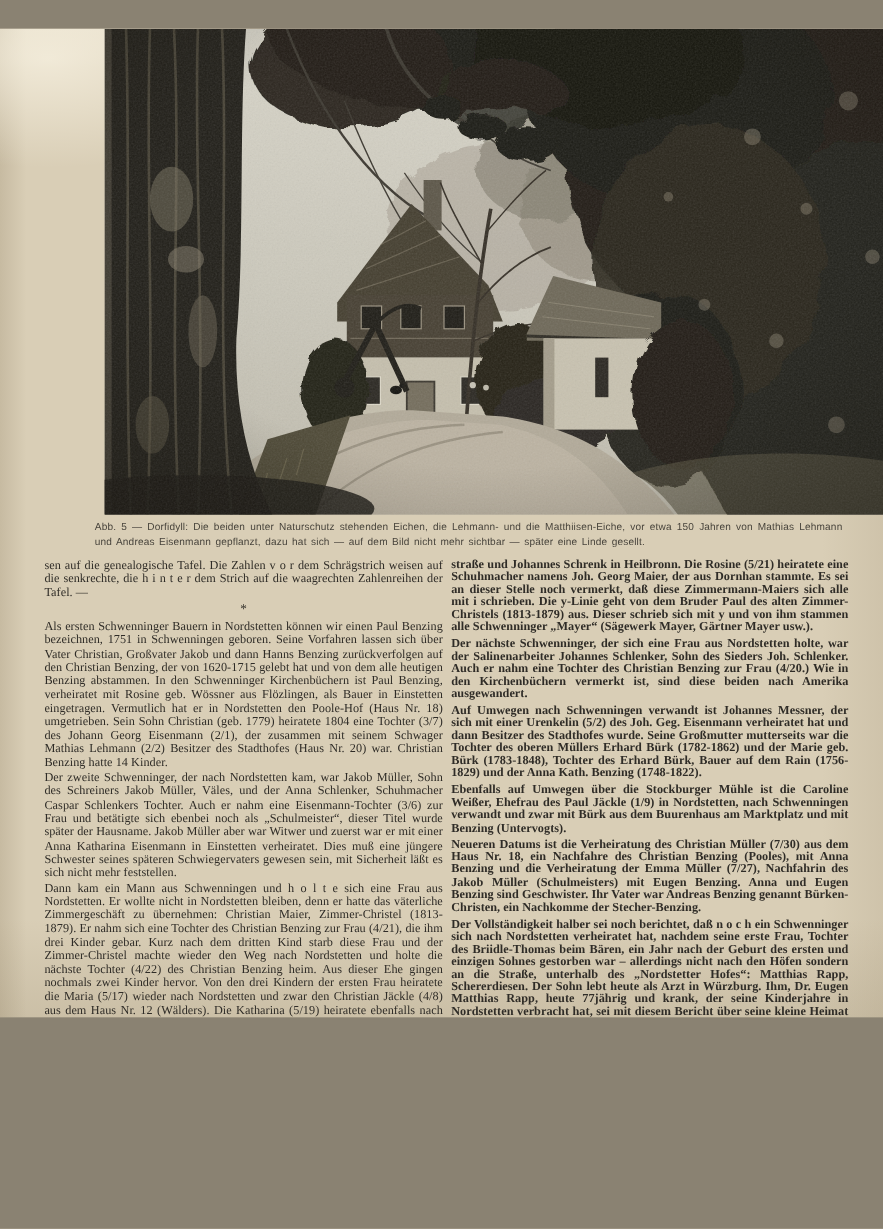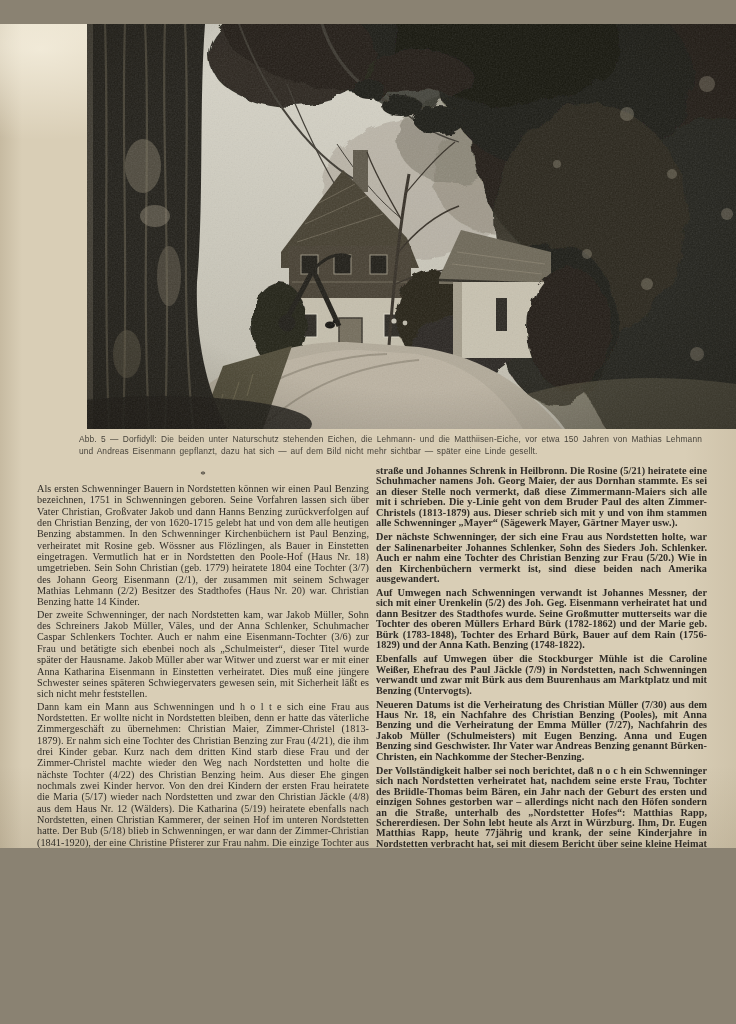--- a/index.html
+++ b/index.html
@@ -212,34 +212,35 @@
       </g>
 
       <rect width="649" height="405" filter="url(#grain)" opacity=".15"></rect>
       <rect width="649" height="405" fill="url(#vig)"></rect>
     </svg>
   </div>
 
   <div id="caption">Abb. 5 — Dorfidyll: Die beiden unter Naturschutz stehenden Eichen, die Lehmann- und die Matthiisen-Eiche, vor etwa 150 Jahren von Mathias Lehmann und Andreas Eisenmann gepflanzt, dazu hat sich — auf dem Bild nicht mehr sichtbar — später eine Linde gesellt.</div>
 
   <div id="col-left" class="col">
+    <p>sen auf die genealogische Tafel. Die Zahlen v o r dem Schrägstrich weisen auf die senkrechte, die h i n t e r dem Strich auf die waagrechten Zahlenreihen der Tafel. —</p>
     <div id="star-sep">*</div>
     <div>
         <p>Als ersten Schwenninger Bauern in Nordstetten können wir einen Paul Benzing bezeichnen, 1751 in Schwenningen geboren. Seine Vorfahren lassen sich über Vater Christian, Großvater Jakob und dann Hanns Benzing zurückverfolgen auf den Christian Benzing, der von 1620-1715 gelebt hat und von dem alle heutigen Benzing abstammen. In den Schwenninger Kirchenbüchern ist Paul Benzing, verheiratet mit Rosine geb. Wössner aus Flözlingen, als Bauer in Einstetten eingetragen. Vermutlich hat er in Nordstetten den Poole-Hof (Haus Nr. 18) umgetrieben. Sein Sohn Christian (geb. 1779) heiratete 1804 eine Tochter (3/7) des Johann Georg Eisenmann (2/1), der zusammen mit seinem Schwager Mathias Lehmann (2/2) Besitzer des Stadthofes (Haus Nr. 20) war. Christian Benzing hatte 14 Kinder.</p>
         <p>Der zweite Schwenninger, der nach Nordstetten kam, war Jakob Müller, Sohn des Schreiners Jakob Müller, Väles, und der Anna Schlenker, Schuhmacher Caspar Schlenkers Tochter. Auch er nahm eine Eisenmann-Tochter (3/6) zur Frau und betätigte sich ebenbei noch als „Schulmeister“, dieser Titel wurde später der Hausname. Jakob Müller aber war Witwer und zuerst war er mit einer Anna Katharina Eisenmann in Einstetten verheiratet. Dies muß eine jüngere Schwester seines späteren Schwiegervaters gewesen sein, mit Sicherheit läßt es sich nicht mehr feststellen.</p>
         <p>Dann kam ein Mann aus Schwenningen und h o l t e sich eine Frau aus Nordstetten. Er wollte nicht in Nordstetten bleiben, denn er hatte das väterliche Zimmergeschäft zu übernehmen: Christian Maier, Zimmer-Christel (1813-1879). Er nahm sich eine Tochter des Christian Benzing zur Frau (4/21), die ihm drei Kinder gebar. Kurz nach dem dritten Kind starb diese Frau und der Zimmer-Christel machte wieder den Weg nach Nordstetten und holte die nächste Tochter (4/22) des Christian Benzing heim. Aus dieser Ehe gingen nochmals zwei Kinder hervor. Von den drei Kindern der ersten Frau heiratete die Maria (5/17) wieder nach Nordstetten und zwar den Christian Jäckle (4/8) aus dem Haus Nr. 12 (Wälders). Die Katharina (5/19) heiratete ebenfalls nach Nordstetten, einen Christian Kammerer, der seinen Hof im unteren Nordstetten hatte. Der Bub (5/18) blieb in Schwenningen, er war dann der Zimmer-Christian (1841-1920), der eine Christine Pfisterer zur Frau nahm. Die einzige Tochter aus dieser Ehe war die spätere Ehefrau des Schwenninger Rektors Andreas Schlenker. Von den Kindern der zweiten Frau des Zimmer-Christels heiratete die Anna (5/20) einen Johannes Schrenk (1856-1909), aus dieser Ehe stammen der erst vor einigen Jahren verstorbene Christian Schrenk, Werastraße 1, Gustav Schrenk in der Garten-</p>
       </div>
   </div>
 
   <div id="col-right" class="col">
     <div>
         <p>straße und Johannes Schrenk in Heilbronn. Die Rosine (5/21) heiratete eine Schuhmacher namens Joh. Georg Maier, der aus Dornhan stammte. Es sei an dieser Stelle noch vermerkt, daß diese Zimmermann-Maiers sich alle mit i schrieben. Die y-Linie geht von dem Bruder Paul des alten Zimmer-Christels (1813-1879) aus. Dieser schrieb sich mit y und von ihm stammen alle Schwenninger „Mayer“ (Sägewerk Mayer, Gärtner Mayer usw.).</p>
-        <p>Der nächste Schwenninger, der sich eine Frau aus Nordstetten holte, war der Salinenarbeiter Johannes Schlenker, Sohn des Sieders Joh. Schlenker. Auch er nahm eine Tochter des Christian Benzing zur Frau (5/20.) Wie in den Kirchenbüchern vermerkt ist, sind diese beiden nach Amerika ausgewandert.</p>
+        <p>Der nächste Schwenninger, der sich eine Frau aus Nordstetten holte, war der Salinenarbeiter Johannes Schlenker, Sohn des Sieders Joh. Schlenker. Auch er nahm eine Tochter des Christian Benzing zur Frau (4/20.) Wie in den Kirchenbüchern vermerkt ist, sind diese beiden nach Amerika ausgewandert.</p>
         <p>Auf Umwegen nach Schwenningen verwandt ist Johannes Messner, der sich mit einer Urenkelin (5/2) des Joh. Geg. Eisenmann verheiratet hat und dann Besitzer des Stadthofes wurde. Seine Großmutter mutterseits war die Tochter des oberen Müllers Erhard Bürk (1782-1862) und der Marie geb. Bürk (1783-1848), Tochter des Erhard Bürk, Bauer auf dem Rain (1756-1829) und der Anna Kath. Benzing (1748-1822).</p>
-        <p>Ebenfalls auf Umwegen über die Stockburger Mühle ist die Caroline Weißer, Ehefrau des Paul Jäckle (7/9) in Nordstetten, nach Schwenningen verwandt und zwar mit Bürk aus dem Buurenhaus am Marktplatz und mit Benzing (Untervogts).</p>
+        <p>Ebenfalls auf Umwegen über die Stockburger Mühle ist die Caroline Weißer, Ehefrau des Paul Jäckle (1/9) in Nordstetten, nach Schwenningen verwandt und zwar mit Bürk aus dem Buurenhaus am Marktplatz und mit Benzing (Untervogts).</p>
         <p>Neueren Datums ist die Verheiratung des Christian Müller (7/30) aus dem Haus Nr. 18, ein Nachfahre des Christian Benzing (Pooles), mit Anna Benzing und die Verheiratung der Emma Müller (7/27), Nachfahrin des Jakob Müller (Schulmeisters) mit Eugen Benzing. Anna und Eugen Benzing sind Geschwister. Ihr Vater war Andreas Benzing genannt Bürken-Christen, ein Nachkomme der Stecher-Benzing.</p>
         <p>Der Vollständigkeit halber sei noch berichtet, daß n o c h ein Schwenninger sich nach Nordstetten verheiratet hat, nachdem seine erste Frau, Tochter des Briidle-Thomas beim Bären, ein Jahr nach der Geburt des ersten und einzigen Sohnes gestorben war – allerdings nicht nach den Höfen sondern an die Straße, unterhalb des „Nordstetter Hofes“: Matthias Rapp, Schererdiesen. Der Sohn lebt heute als Arzt in Würzburg. Ihm, Dr. Eugen Matthias Rapp, heute 77jährig und krank, der seine Kinderjahre in Nordstetten verbracht hat, sei mit diesem Bericht über seine kleine Heimat ein besonders herzlicher Gruß gesandt.</p>
       </div>
     <div id="footnote">(Näheres über die hier in Frage kommenden Benzing und Bürk ist im Heimatblättle 11/1961 zu entnehmen).</div>
     <div id="bottom-note">Die Zahlen in Klammern beziehen sich auf die Familientafel Seite 6 und 7.</div>
   </div>
 
   <div id="watermark">M. Hildebrandt</div>
 
 </div>

